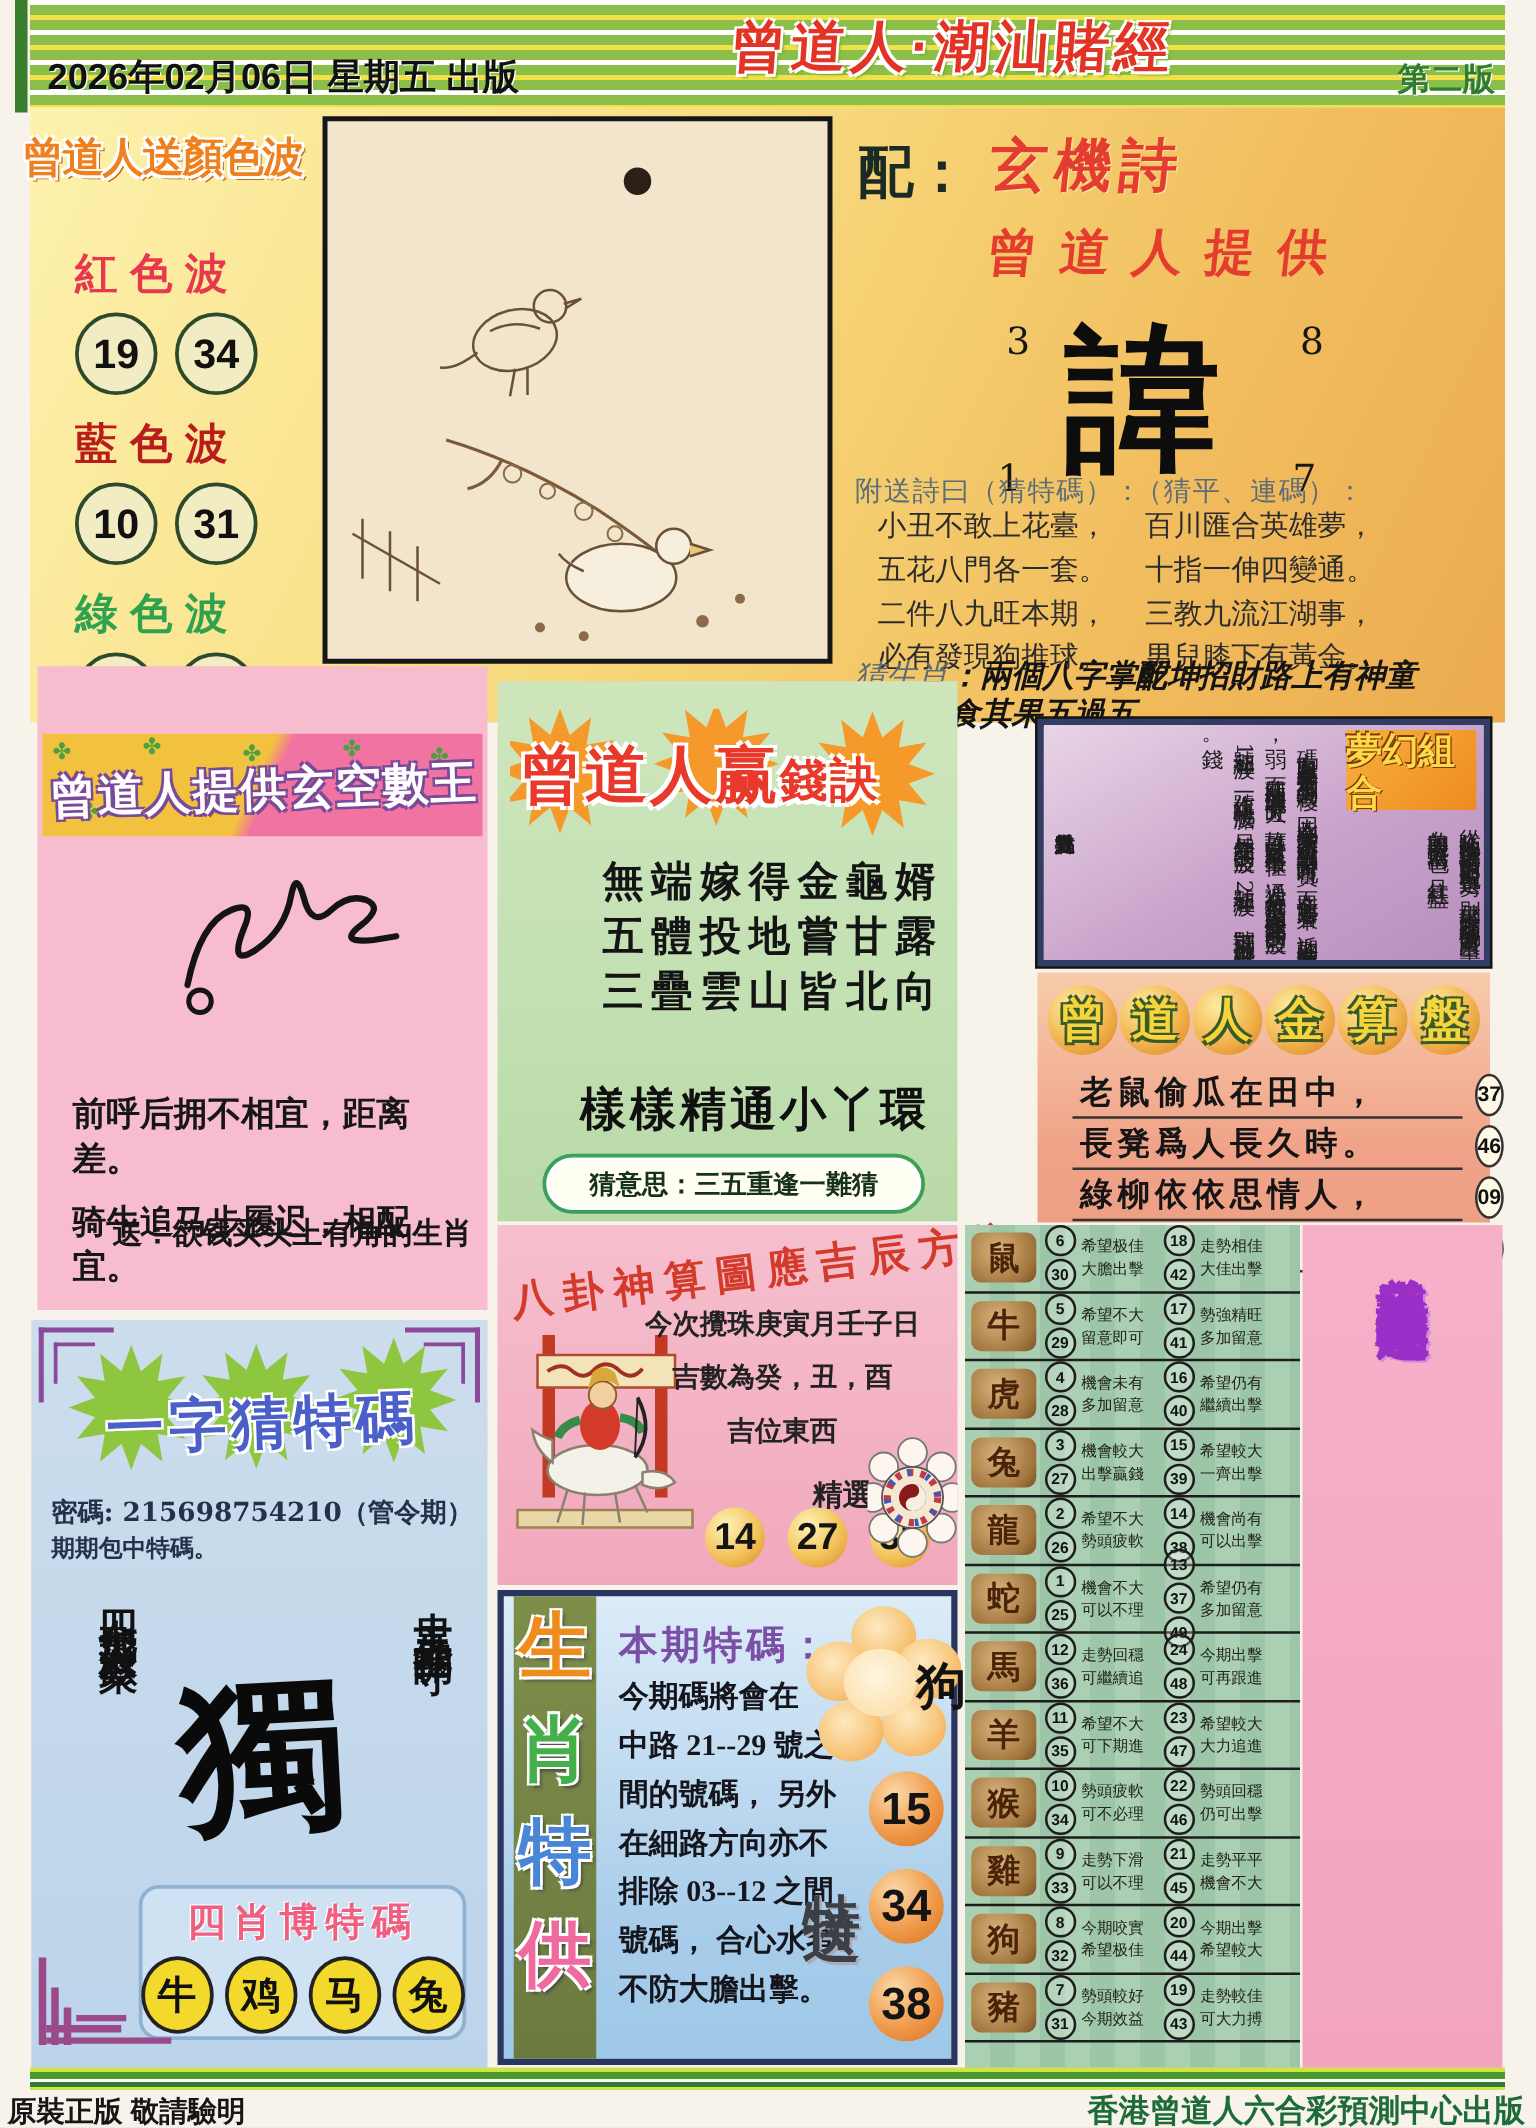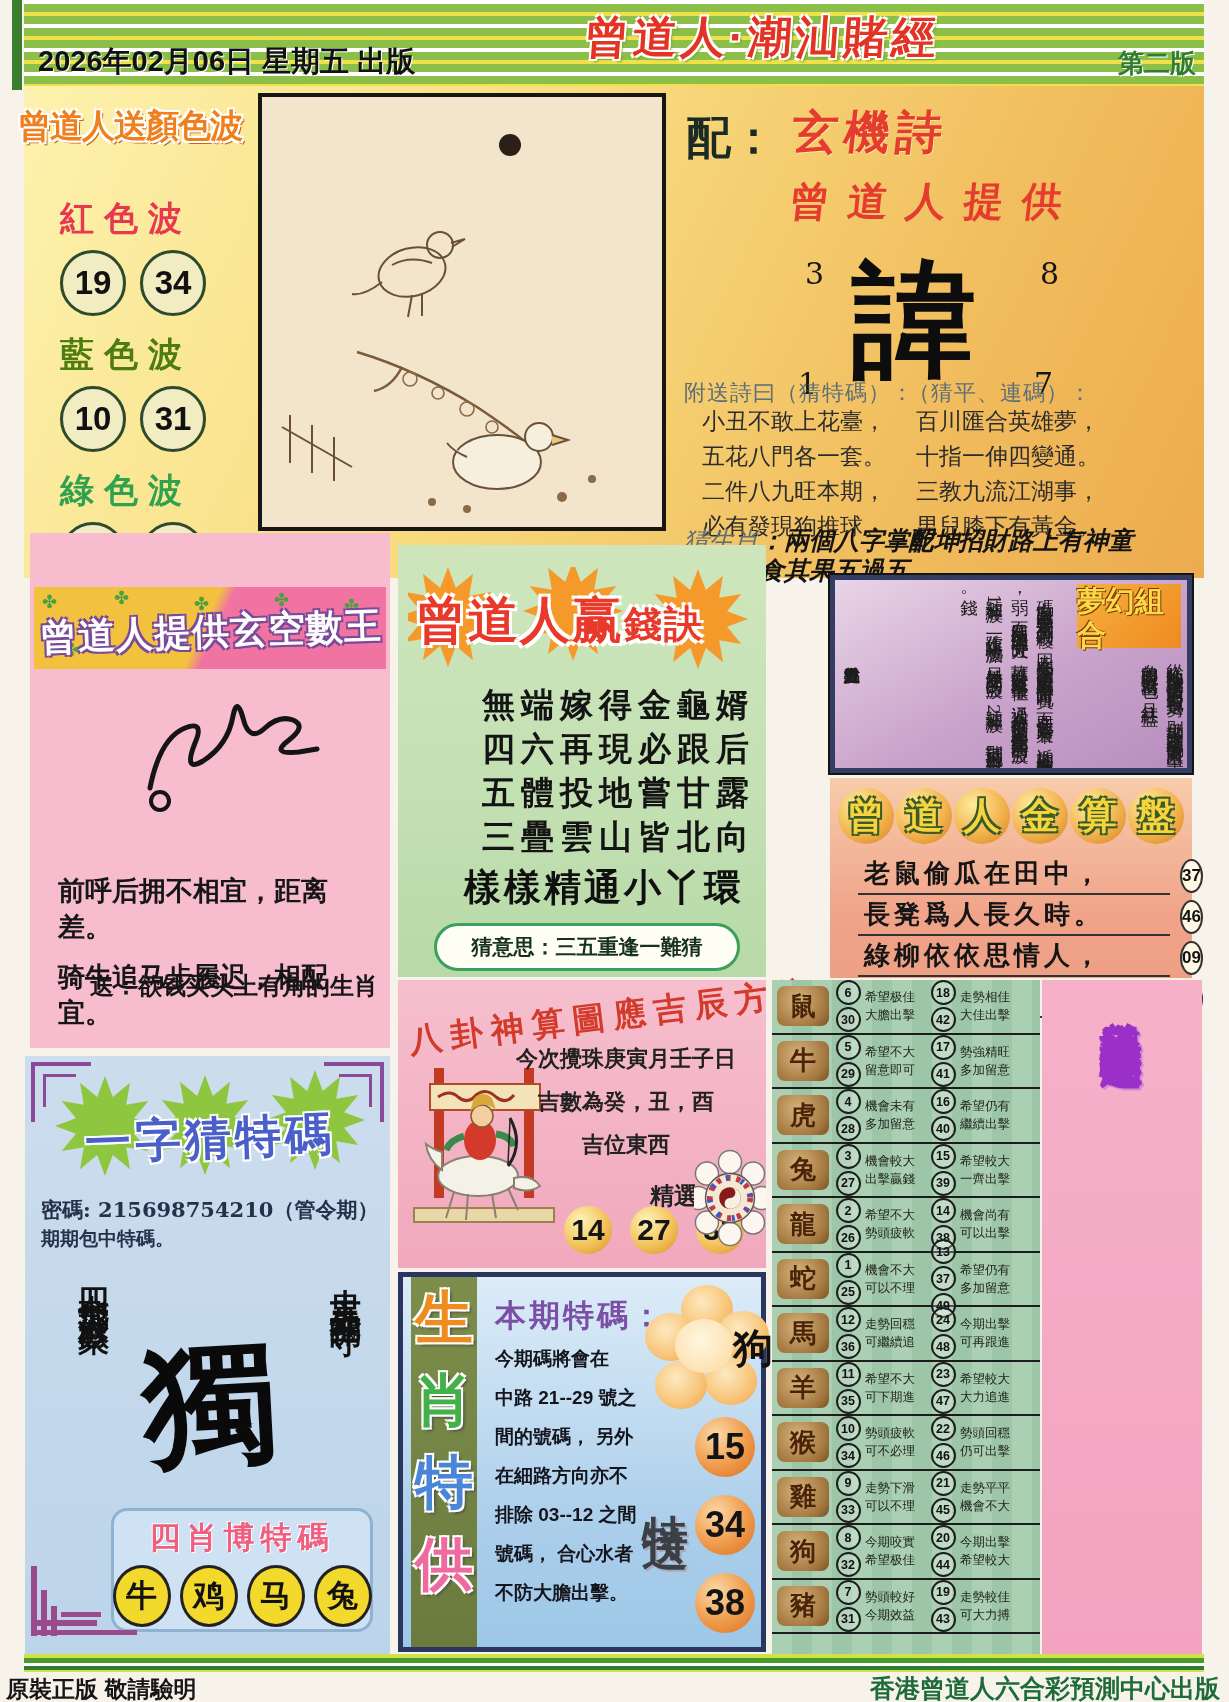--- a/index.html
+++ b/index.html
@@ -82,21 +82,21 @@
   .four-title{font-size:31px;font-weight:bold;color:#ef5f80;letter-spacing:6px;
     text-shadow:-1px -1px 0 #fff,1px 1px 0 #fff;}
   .four-circ{width:52px;height:56px;border:3px solid #222;border-radius:50%;background:#f3d92c;
     display:flex;align-items:center;justify-content:center;font-size:31px;font-weight:bold;color:#111;font-family:"DejaVu Serif",serif;}
   
   .specialbox{background:linear-gradient(180deg,#dcecf8,#a9cdea 70%,#9ec8e8);border:5px solid #2a3560;}
   .sp-bar{background:linear-gradient(180deg,#7d8d4a,#6b7b3f);}
   .sp-ch{font-size:58px;font-weight:bold;line-height:82px;text-align:center;
     text-shadow:-2px -2px 0 #fff,2px -2px 0 #fff,-2px 2px 0 #fff,2px 2px 0 #fff,3px 3px 3px #444;}
   .sp-sub{font-size:31px;font-weight:bold;color:#7b4fa6;letter-spacing:3px;}
-  .sp-line{font-size:19px;color:#15151d;line-height:39px;font-family:Liberation Sans, sans-serif;font-weight:bold;}
+  .sp-line{font-size:24px;color:#15151d;line-height:39px;font-family:Liberation Serif, serif;font-weight:bold;}
   .sp-ball{width:60px;height:60px;border-radius:50%;background:radial-gradient(circle at 35% 30%,#fbd9a8,#ef9a4a 55%,#d96f24);
     display:flex;align-items:center;justify-content:center;font-size:36px;font-weight:bold;color:#141414;margin-bottom:18px;}
   .tesong{writing-mode:vertical-rl;font-size:46px;font-weight:bold;color:#3a4046;letter-spacing:12px;text-shadow:2px 2px 0 #aab;}
   .flower-petal{position:absolute;border-radius:50%;background:radial-gradient(circle at 40% 35%,#fde9c0,#f8c77d 55%,#f2a348);}
   
   .ztable{background:repeating-linear-gradient(90deg,#aacfb2 0 20px,#9dc5a7 20px 40px);}
   .zrow{display:flex;align-items:center;height:54.5px;border-bottom:2px solid #1c1c1c;box-sizing:border-box;}
   .zanimal{width:62px;display:flex;justify-content:center;}
   .ztile{width:52px;height:40px;border-radius:8px;background:radial-gradient(circle at 40% 35%,#d8b37c,#a3773f 70%,#7a4e22);
     display:flex;align-items:center;justify-content:center;font-size:26px;color:#4a2408;font-family:"DejaVu Serif",serif;font-weight:bold;}
@@ -137,21 +137,21 @@
   <div class="abs" style="left:60px;top:196px;width:200px;">
     <div>
         <div style="margin-bottom:16px;">
         <div class="wave-label" style="color: rgb(232, 56, 79);">紅色波</div>
         <div class="wave-nums">
           <div class="wcircle">19</div>
           <div class="wcircle">34</div>
         </div>
       </div>
         <div style="margin-bottom:16px;">
-        <div class="wave-label" style="color: #4d7c0f;">藍色波</div>
+        <div class="wave-label" style="color: #b91c1c;">藍色波</div>
         <div class="wave-nums">
           <div class="wcircle">10</div>
           <div class="wcircle">31</div>
         </div>
       </div>
         <div style="margin-bottom:16px;">
         <div class="wave-label" style="color: rgb(47, 162, 79);">綠色波</div>
         <div class="wave-nums">
           <div class="wcircle">28</div>
           <div class="wcircle">39</div>
@@ -271,21 +271,20 @@
       <use href="#burst12" x="-10" y="0" width="115" height="115" fill="#f59a2a"></use>
       <use href="#burst12" x="115" y="-6" width="120" height="120" fill="#f59a2a"></use>
       <use href="#burst12" x="240" y="2" width="110" height="110" fill="#f59a2a"></use>
     </svg>
     <div class="abs" style="left:18px;top:42px;white-space:nowrap;">
       <span class="win-title">曾道人赢</span><span class="win-title win-sub">錢訣</span>
     </div>
     <div style="position:absolute;left:84px;top:138px;">
       <div>
           <div class="win-line serif">無端嫁得金龜婿</div>
-          <div class="win-line serif">四六再現必跟后</div>
           <div class="win-line serif">五體投地嘗甘露</div>
           <div class="win-line serif">三疊雲山皆北向</div>
         </div>
     </div>
     <div class="abs win-big serif" style="left:66px;top:318px;">樣樣精通小丫環</div>
     <div class="abs pill serif" style="left:36px;top:378px;width:300px;height:42px;">猜意思：三五重逢一難猜</div>
   </div>
 
   <div class="abs baguabox" style="left:398px;top:980px;width:368px;height:288px;">
     <div class="abs bagua-title" style="left:10px;top:14px;white-space:nowrap;">八卦神算圖應吉辰方位</div>

